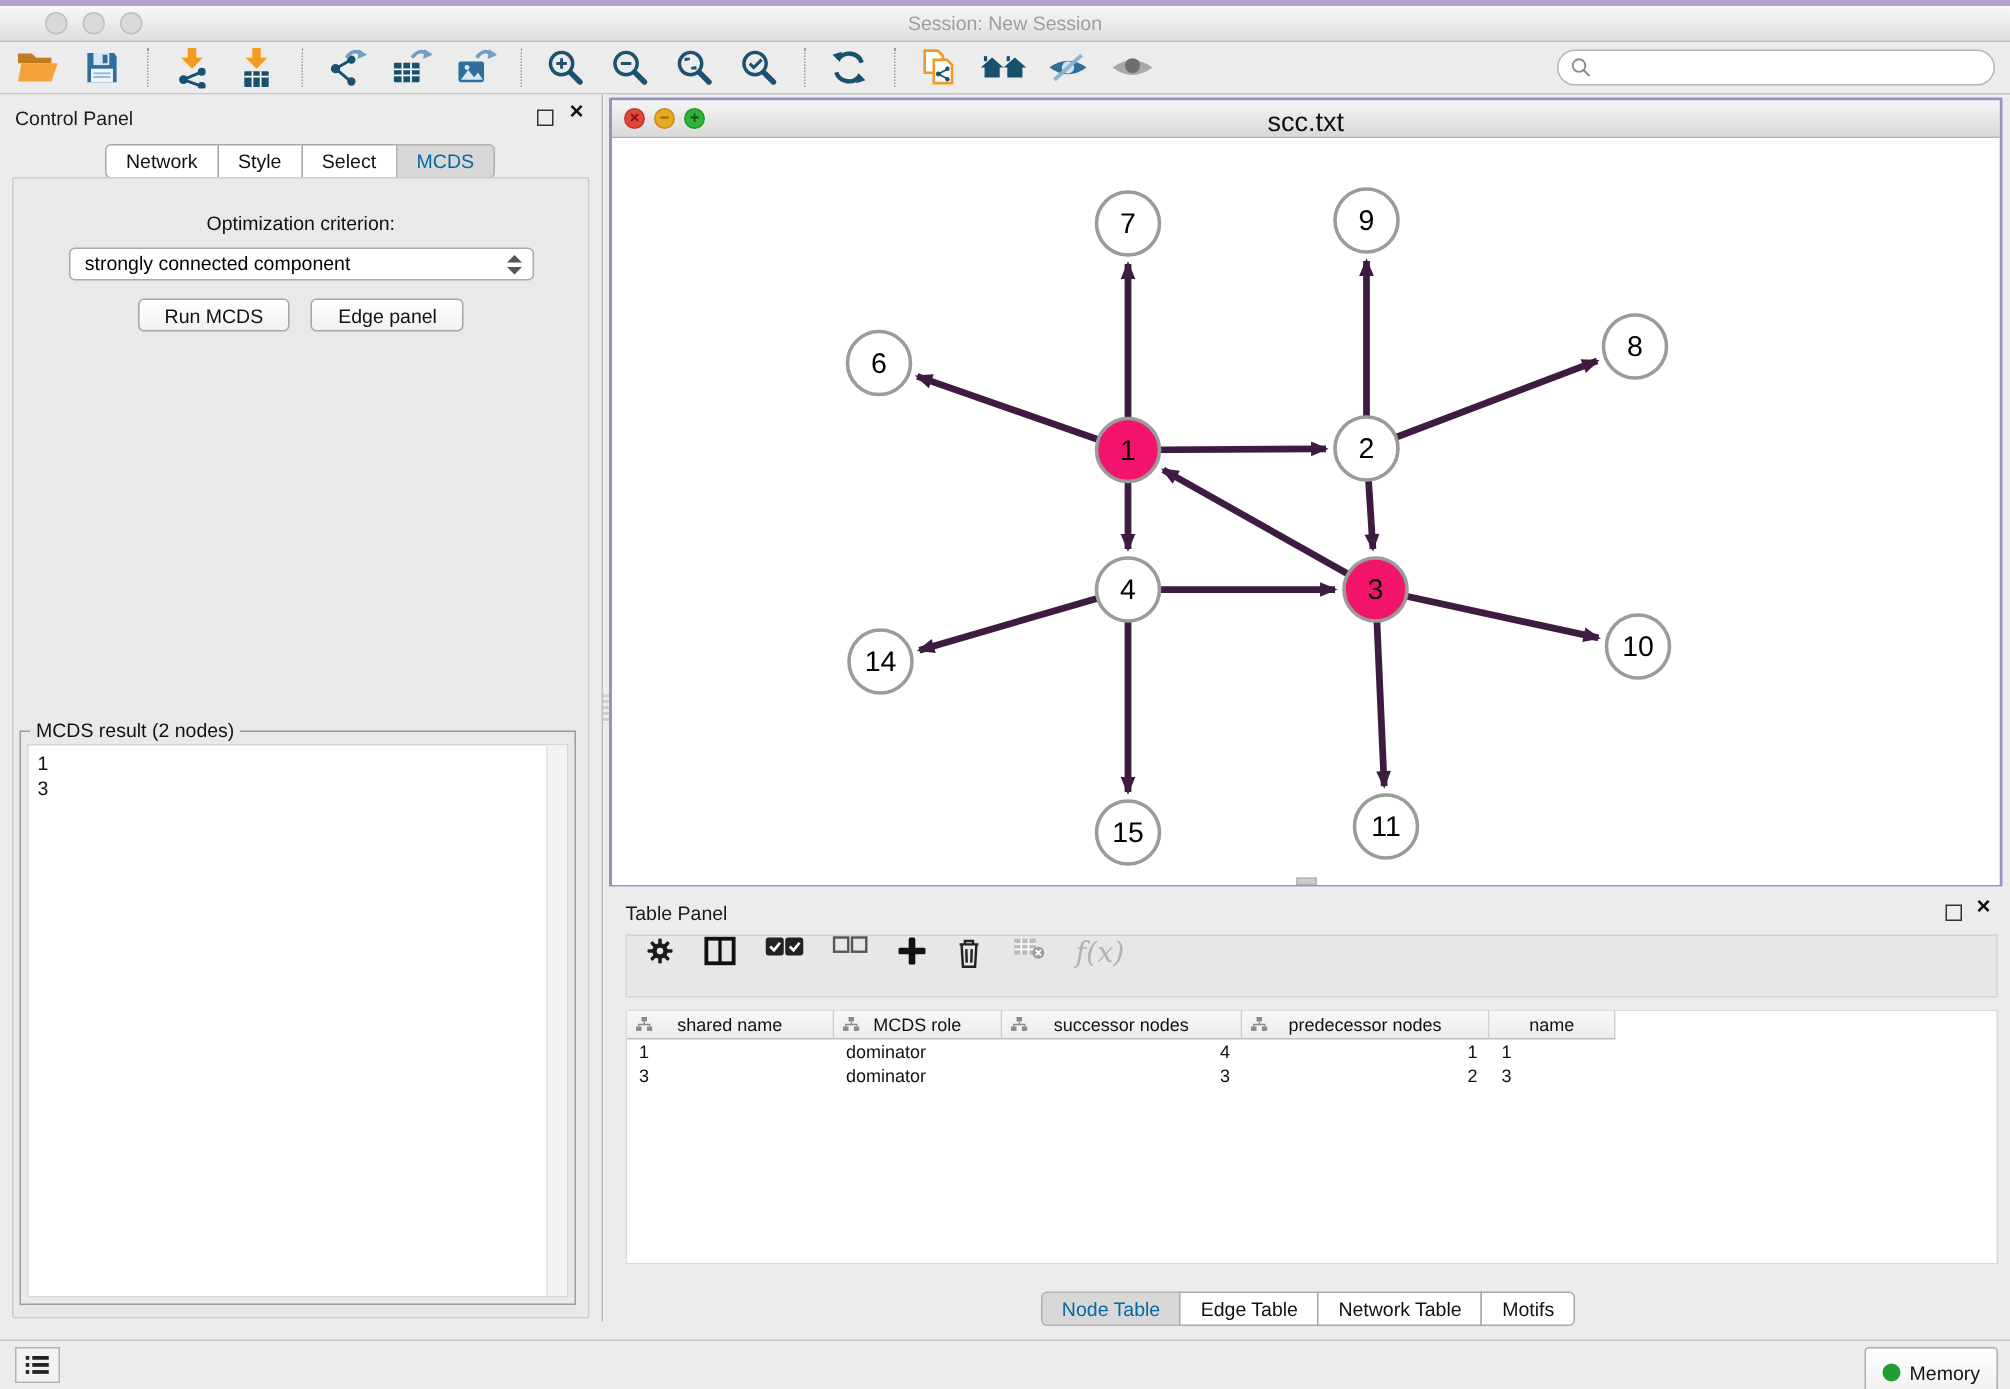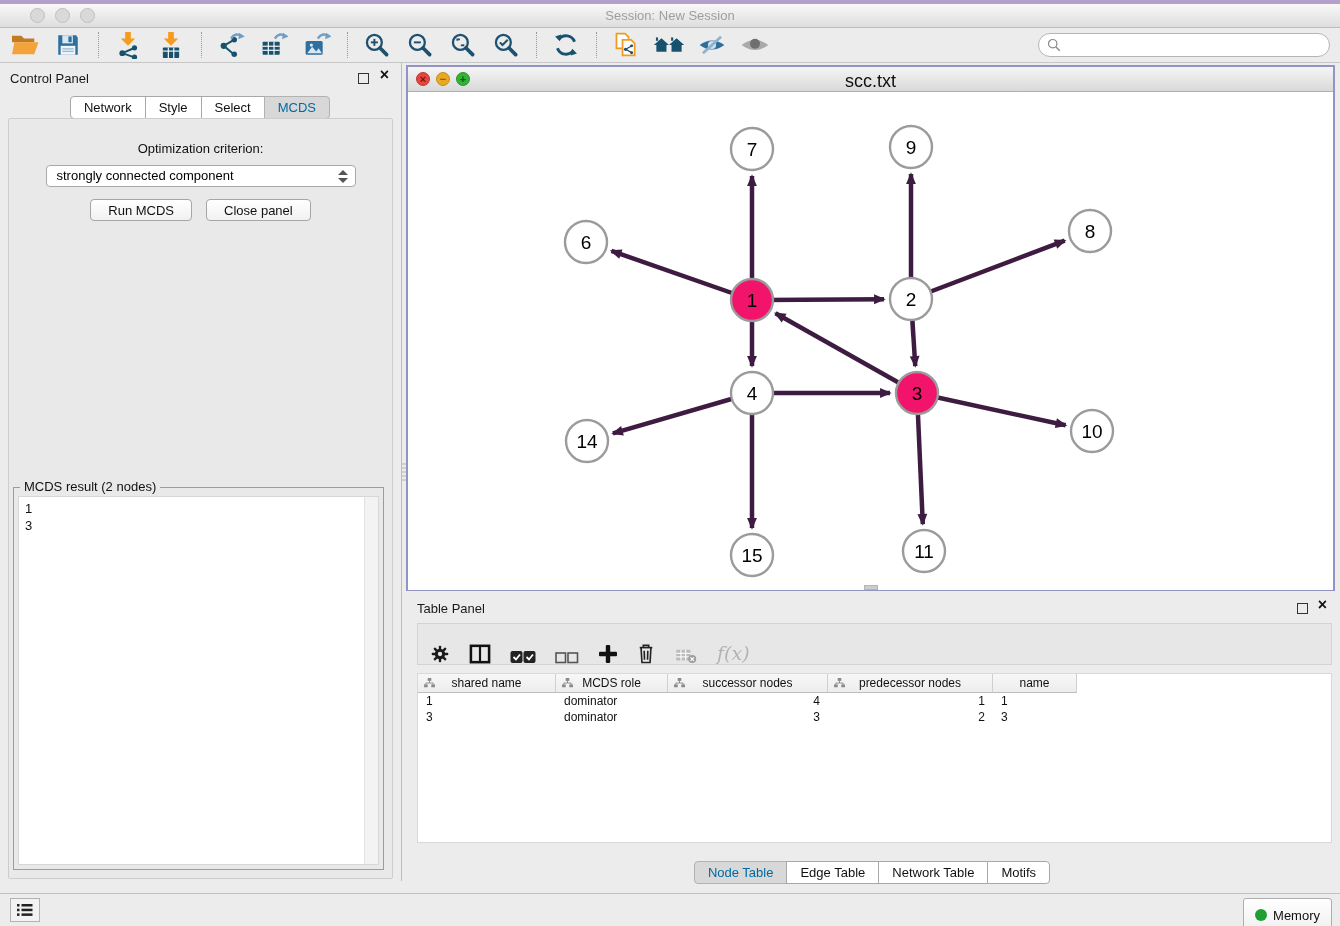--- a/index.html
+++ b/index.html
@@ -45,21 +45,21 @@
   .net-titlebar{position:relative;height:24px;background:linear-gradient(#f5f5f5,#d9d9d9);border-bottom:1px solid #b0b0b0;}
   .net-title{position:absolute;left:0;right:0;top:4px;text-align:center;font-size:18px;color:#111;}
   .mac-dot{position:absolute;top:5px;width:14px;height:14px;border-radius:50%;box-sizing:border-box;text-align:center;font-size:11px;font-weight:bold;line-height:13px;}
   .mac-red{left:8px;background:#e4453c;border:1px solid #c03a32;color:#7c120d;}
   .mac-yellow{left:28px;background:#e7a823;border:1px solid #c58f1c;color:#8a6205;}
   .mac-green{left:48px;background:#32b236;border:1px solid #2a962e;color:#0f5c12;}
   .net-canvas{position:relative;width:925px;height:498px;background:#fff;overflow:hidden;}
   .h-grip{position:absolute;left:456px;bottom:0;width:14px;height:5px;background:#cccccc;border:1px solid #b5b5b5;box-sizing:border-box;}
   
   .table-panel{position:absolute;left:405px;top:595px;width:935px;height:294px;background:#ececec;}
-  .tp-toolbar{position:absolute;left:12px;right:8px;top:28px;height:42px;background:#e7e7e7;border:1px solid #d4d4d4;display:flex;align-items:flex-end;gap:19px;padding-left:12px;box-sizing:border-box;}
+  .tp-toolbar{position:absolute;left:12px;right:8px;top:28px;height:42px;background:#e7e7e7;border:1px solid #d4d4d4;display:flex;align-items:flex-start;gap:19px;padding-left:12px;box-sizing:border-box;}
   .tp-ibtn{display:flex;align-items:center;justify-content:center;}
   .fx-text{font-family:"DejaVu Serif",serif;font-style:italic;font-size:19px;color:#b3b3b3;}
   .data-table{position:absolute;left:12px;right:8px;top:78px;height:170px;background:#fff;border:1px solid #d9d9d9;box-sizing:border-box;overflow:hidden;}
   .thead{display:flex;height:19px;}
   .th{position:relative;box-sizing:border-box;height:19px;background:linear-gradient(#f7f7f7,#ededed);border-right:1px solid #cfcfcf;border-bottom:1px solid #bdbdbd;font-size:12px;color:#111;display:flex;align-items:center;justify-content:center;}
   .th .col-icon{position:absolute;left:6px;top:4px;}
   .tr{display:flex;height:16px;}
   .td{box-sizing:border-box;padding:1px 8px 0;font-size:12px;color:#111;line-height:15px;overflow:hidden;white-space:nowrap;}
   .bottom-tabs{position:absolute;left:0;right:0;top:266px;display:flex;justify-content:center;}
   
@@ -260,21 +260,21 @@
       <div class="opt-label">Optimization criterion:</div>
       <div class="dropdown">
         <span>strongly connected component</span>
         <span class="dd-stepper">
             <span class="up"></span>
             <span class="down"></span>
           </span>
       </div>
       <div class="btn-row">
         <button class="pbtn">Run MCDS</button>
-        <button class="pbtn">Close panel</button>
+        <button class="pbtn">Edge panel</button>
       </div>
       <div class="result-group">
         <span class="result-label">MCDS result (2 nodes)</span>
         <div class="result-area">
           <div class="result-lines" id="result-lines">1
 3</div>
           <div class="result-scroll"></div>
         </div>
       </div>
     </div>

